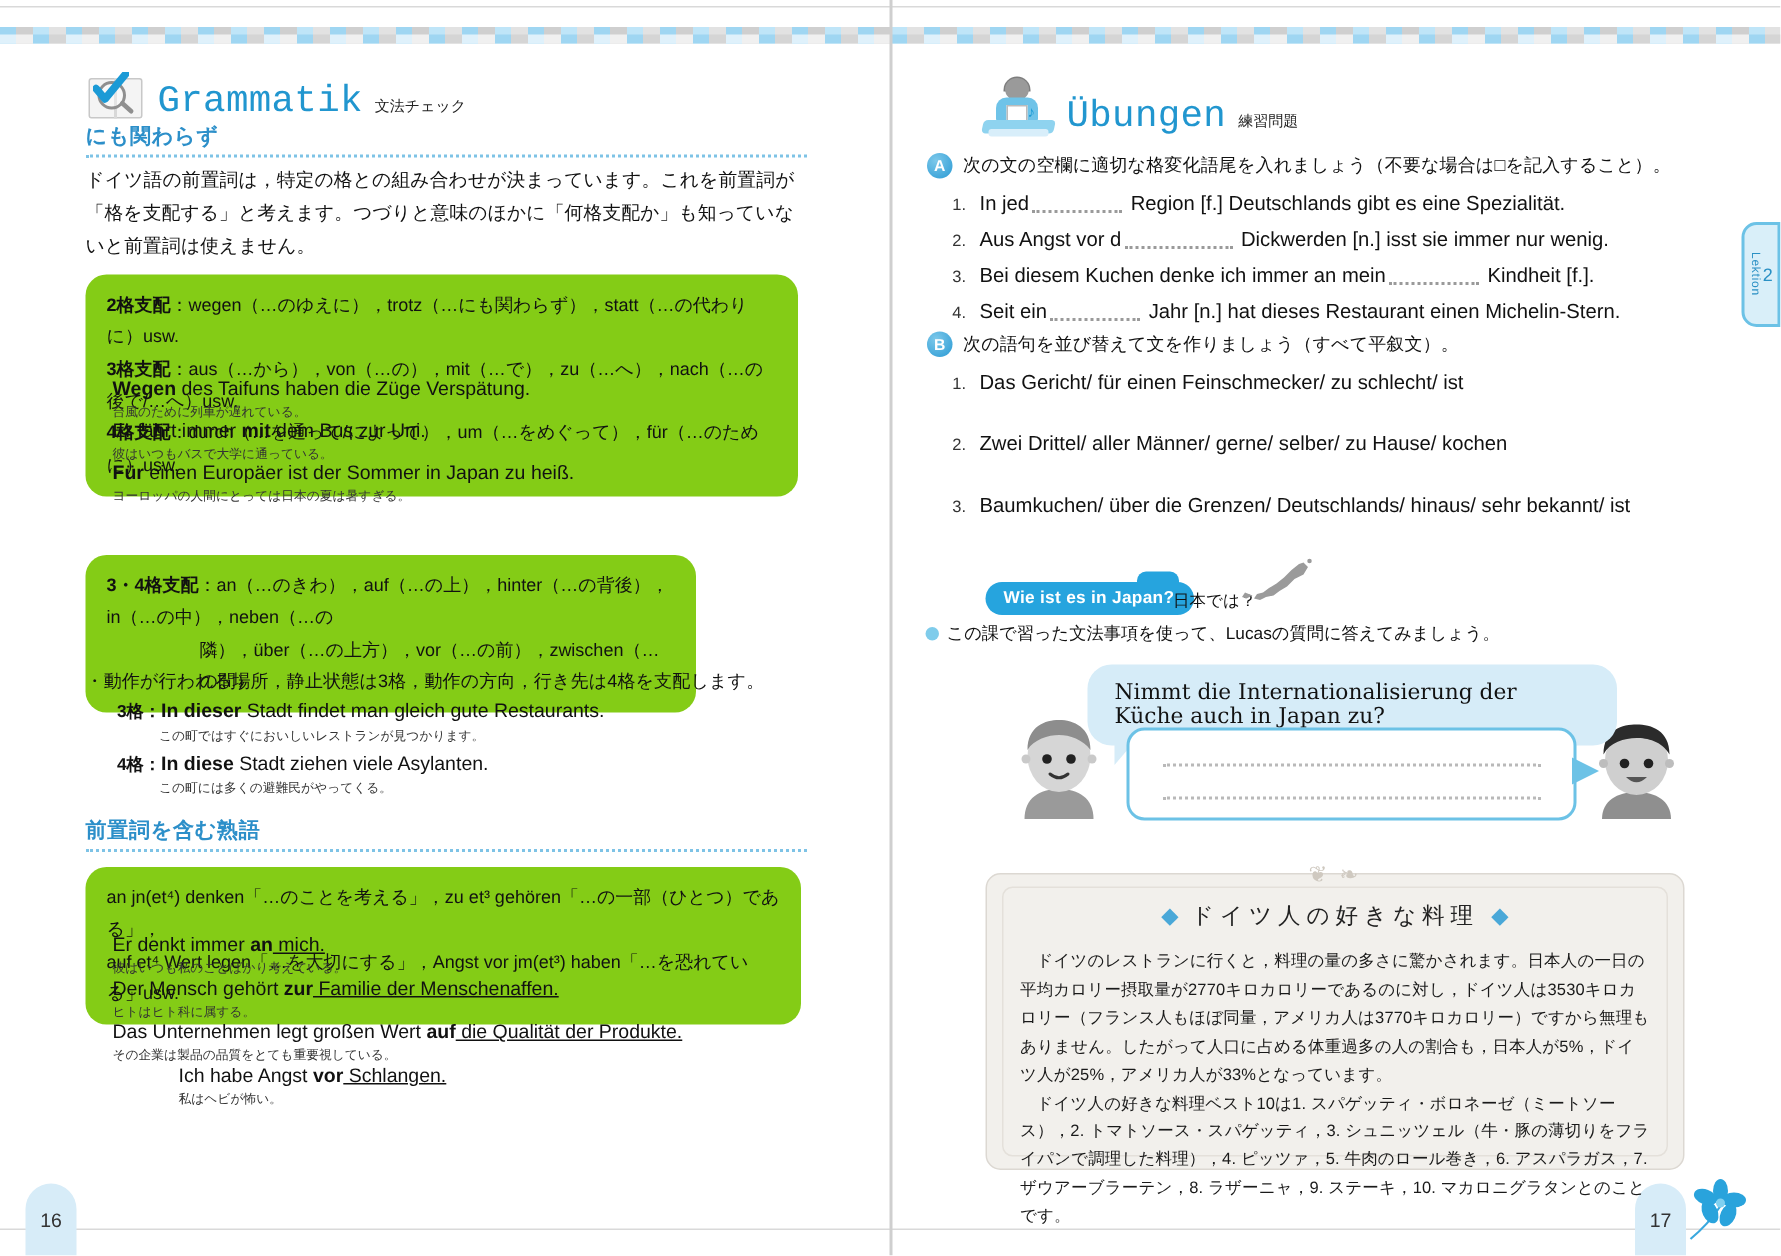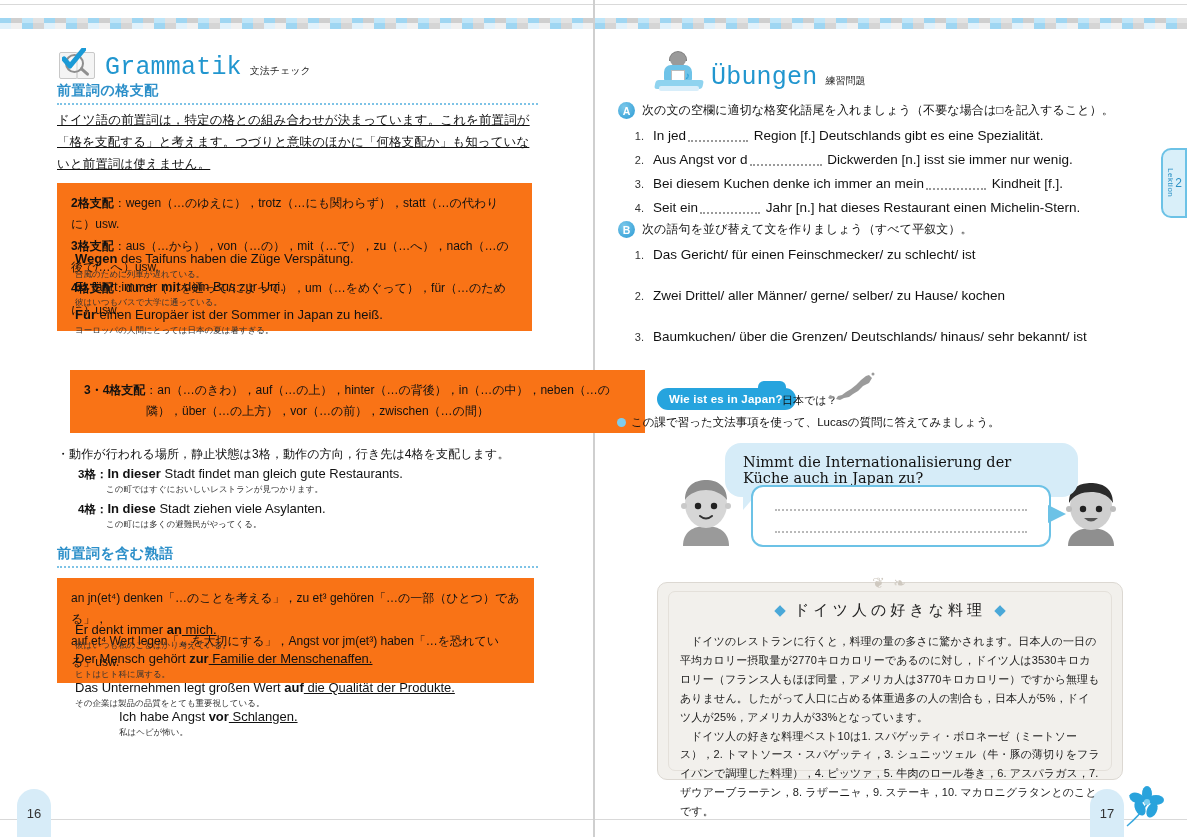--- a/index.html
+++ b/index.html
@@ -84,21 +84,21 @@
     position:absolute; color:#2c8fc9; font-size:14px; font-weight:bold;
     padding-bottom:3px; letter-spacing:.5px;
   }
   .dotrule { position:absolute; height:2px; border-bottom:2px dotted #7ec3e6; }
 
   
   .jp { font-size:12.5px; color:#111; line-height:1.75; letter-spacing:.1px; }
 
   
   .bluebox {
-    position:absolute; background:#f97316; border-radius:0;
+    position:absolute; background:#84cc16; border-radius:14px;
     padding:10px 14px; font-size:12px; color:#111; line-height:1.78;
   }
   .bluebox .lbl { font-weight:bold; }
 
   
   .ex { position:absolute; }
   .ex .de { font-size:13px; color:#111; line-height:1.35; }
   .ex .de b { font-weight:bold; }
   .ex .de u { text-decoration:underline; text-underline-offset:1px; }
   .ex .ja { font-size:8.5px; color:#333; margin-top:1px; }
@@ -228,24 +228,24 @@
           <span class="lens"></span>
           <span class="handle"></span>
         <svg class="chk" width="24" height="22" viewBox="0 0 24 22">
           <path d="M2 11 L8 18 L22 1" stroke="#1b9ad6" stroke-width="5" fill="none" stroke-linecap="round" stroke-linejoin="round"></path>
         </svg>
       </span>
       <span class="sec-title">Grammatik</span>
       <span class="sec-sub">文法チェック</span>
     </div>
 
-    <div class="subhead" style="left:57px; top:82px;">前置詞の格支配</div>
+    <div class="subhead" style="left:57px; top:82px;">にも関わらず</div>
     <div class="dotrule" style="left:57px; top:103px; width:481px;"></div>
 
-    <div class="jp" style="position:absolute; left:57px; top:110px; width:482px;text-decoration:underline;">ドイツ語の前置詞は，特定の格との組み合わせが決まっています。これを前置詞が「格を支配する」と考えます。つづりと意味のほかに「何格支配か」も知っていないと前置詞は使えません。</div>
+    <div class="jp" style="position:absolute; left:57px; top:110px; width:482px;">ドイツ語の前置詞は，特定の格との組み合わせが決まっています。これを前置詞が「格を支配する」と考えます。つづりと意味のほかに「何格支配か」も知っていないと前置詞は使えません。</div>
 
     <div class="bluebox" style="left:57px; top:183px; width:475px;">
       <div>
         <span class="lbl">2格支配</span><span>：wegen（…のゆえに），trotz（…にも関わらず），statt（…の代わりに）usw.</span>
       </div>
       <div>
         <span class="lbl">3格支配</span><span>：aus（…から），von（…の），mit（…で），zu（…へ），nach（…の後で/…へ）usw.</span>
       </div>
       <div>
         <span class="lbl">4格支配</span><span>：durch（…を通って/によって），um（…をめぐって），für（…のために）usw.</span>
@@ -258,21 +258,21 @@
     </div>
     <div class="ex" style="left:75px; top:278px;">
       <div class="de"><span>Er fährt immer </span><b>mit</b><span> dem Bus zur Uni.</span></div>
       <div class="ja">彼はいつもバスで大学に通っている。</div>
     </div>
     <div class="ex" style="left:75px; top:306px;">
       <div class="de"><b>Für</b><span> einen Europäer ist der Sommer in Japan zu heiß.</span></div>
       <div class="ja">ヨーロッパの人間にとっては日本の夏は暑すぎる。</div>
     </div>
 
-    <div class="bluebox" style="left:70px; top:370px; width:575px;">
+    <div class="bluebox" style="left:57px; top:370px; width:407px;">
       <div>
         <span class="lbl">3・4格支配</span><span>：an（…のきわ），auf（…の上），hinter（…の背後），in（…の中），neben（…の</span>
       </div>
       <div style="padding-left:62px;">隣），über（…の上方），vor（…の前），zwischen（…の間）</div>
     </div>
 
     <div class="jp" style="position:absolute; left:57px; top:444px; width:490px; font-size:12px;">・動作が行われる場所，静止状態は3格，動作の方向，行き先は4格を支配します。</div>
 
     <div class="ex" style="left:78px; top:465px;">
       <div class="de"><b style="font-size:11.5px">3格：</b><b>In dieser</b><span> Stadt findet man gleich gute Restaurants.</span></div>

